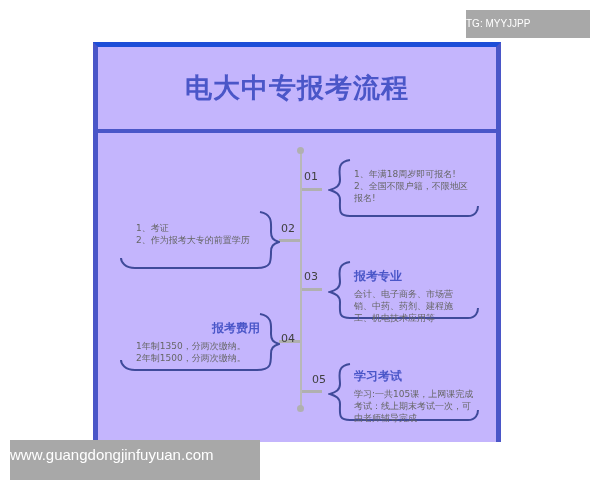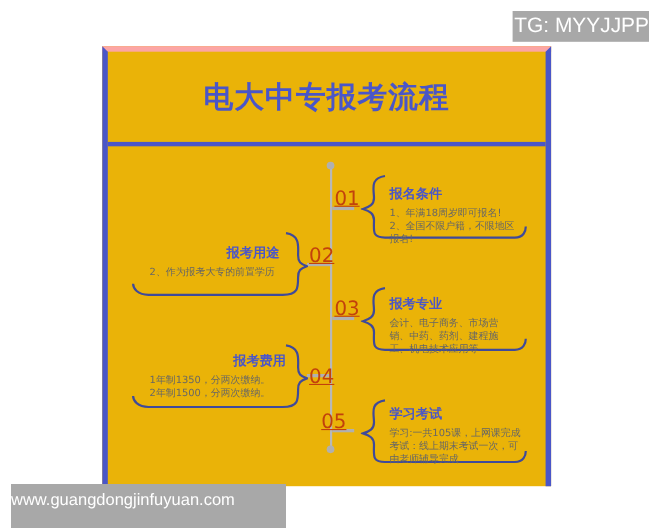--- a/index.html
+++ b/index.html
@@ -1,68 +1,67 @@
 <!DOCTYPE html>
 <html><head>
 <meta charset="utf-8">
 <style>
   html, body { margin:0; padding:0; }
   body { width:600px; height:480px; background:#ffffff; position:relative; overflow:hidden;
          font-family:"DejaVu Sans", sans-serif; }
   .frame { position:absolute; left:93px; top:42px; width:408px; height:400px;
-           border-left:5px solid #4a56c8; border-right:5px solid #4a56c8; border-top:5px solid #fca5a5;
-           box-sizing:border-box; background:#eab308;padding-left:17px; }
+           border-left:5px solid #4a56c8; border-right:5px solid #4a56c8; border-top:5px solid #1d4ed8;
+           box-sizing:border-box; background:#c4b5fd;padding-left:17px; }
   .title-box { position:absolute; left:0; top:0; width:100%; height:86px;
                border-bottom:4px solid #4a56c8; box-sizing:border-box;
                display:flex; align-items:center; justify-content:center; }
   .title { color:#4a56c8; font-size:27px; font-weight:bold; letter-spacing:1px; }
   .axis { position:absolute; left:300px; top:150px; width:2px; height:258px; background:#b8b8b8; }
   .dot { position:absolute; width:7px; height:7px; border-radius:50%; background:#b0b0b0; }
-  .num { position:absolute; font-size:18px; color:#c2410c; font-weight:normal;text-decoration:underline; }
+  .num { position:absolute; font-size:11px; color:#404040; font-weight:normal; }
   .tick { position:absolute; height:3px; background:#b0b0b0; }
   .card { position:absolute; }
   .card .h { color:#4a56c8; font-weight:bold; font-size:12px; margin-bottom:3px; }
   .card .t { color:#666; font-size:9px; line-height:12px; }
   .brace { position:absolute; }
   .wm { position:absolute; background:#a8a8a8; color:#fff; font-family:"Liberation Sans", sans-serif; }
 </style>
 </head>
 <body>
 
-<div class="wm" style="left:466px; top:10px; width:124px; height:28px; line-height:28px; text-align:right; font-size:19px;">TG: MYYJJPP</div>
+<div class="wm" style="left:466px; top:10px; width:124px; height:28px; line-height:28px; text-align:left; font-size:10px;">TG: MYYJJPP</div>
 
 <div class="frame">
   <div class="title-box">
     <div class="title">电大中专报考流程</div>
   </div>
 </div>
 
 <div class="axis"></div>
 <div class="dot" style="left:297px; top:147px;"></div>
 <div class="dot" style="left:297px; top:405px;"></div>
 
 <div class="tick" style="left:302px; top:188px; width:20px;"></div>
 <div class="num" style="left:304px; top:170px;">01</div>
 <svg class="brace" style="left:328px; top:158px;" width="155" height="62">
   <path d="M22 2 C8 4 12 14 12 22 C12 28 8 30 2 32 C8 34 12 36 12 42 C12 52 10 58 22 58 L140 58 C148 58 150 52 150 48" fill="none" stroke="#3f4a9a" stroke-width="2"></path>
 </svg>
 <div class="card" style="left:354px; top:168px; width:130px;">
-  <div class="h">报名条件</div>
   <div class="t">1、年满18周岁即可报名!</div>
   <div class="t">2、全国不限户籍，不限地区</div>
   <div class="t">报名!</div>
 </div>
 
 <div class="tick" style="left:279px; top:239px; width:21px;"></div>
 <div class="num" style="left:281px; top:222px;">02</div>
 <svg class="brace" style="left:115px; top:210px;" width="165" height="62">
   <path d="M145 2 C158 4 156 14 156 22 C156 28 158 30 164 32 C158 34 156 36 156 42 C156 52 156 58 142 58 L20 58 C10 58 6 52 6 48" fill="none" stroke="#3f4a9a" stroke-width="2"></path>
 </svg>
 <div class="card" style="left:128px; top:222px; width:140px;">
-  <div class="h" style="text-align:right; margin-right:14px;">报考用途</div>
+  <div class="t" style="margin-left:8px;">1、考证</div>
   <div class="t" style="margin-left:8px;">2、作为报考大专的前置学历</div>
 </div>
 
 <div class="tick" style="left:302px; top:288px; width:20px;"></div>
 <div class="num" style="left:304px; top:270px;">03</div>
 <svg class="brace" style="left:328px; top:260px;" width="155" height="62">
   <path d="M22 2 C8 4 12 14 12 22 C12 28 8 30 2 32 C8 34 12 36 12 42 C12 52 10 58 22 58 L140 58 C148 58 150 52 150 48" fill="none" stroke="#3f4a9a" stroke-width="2"></path>
 </svg>
 <div class="card" style="left:354px; top:268px; width:130px;">
   <div class="h">报考专业</div>
@@ -76,21 +75,21 @@
 <svg class="brace" style="left:115px; top:312px;" width="165" height="62">
   <path d="M145 2 C158 4 156 14 156 22 C156 28 158 30 164 32 C158 34 156 36 156 42 C156 52 156 58 142 58 L20 58 C10 58 6 52 6 48" fill="none" stroke="#3f4a9a" stroke-width="2"></path>
 </svg>
 <div class="card" style="left:130px; top:320px; width:138px;">
   <div class="h" style="text-align:right; margin-right:8px;">报考费用</div>
   <div class="t" style="margin-left:6px;">1年制1350，分两次缴纳。</div>
   <div class="t" style="margin-left:6px;">2年制1500，分两次缴纳。</div>
 </div>
 
 <div class="tick" style="left:302px; top:390px; width:20px;"></div>
-<div class="num" style="left:292px; top:373px;">05</div>
+<div class="num" style="left:312px; top:373px;">05</div>
 <svg class="brace" style="left:328px; top:362px;" width="155" height="62">
   <path d="M22 2 C8 4 12 14 12 22 C12 28 8 30 2 32 C8 34 12 36 12 42 C12 52 10 58 22 58 L140 58 C148 58 150 52 150 48" fill="none" stroke="#3f4a9a" stroke-width="2"></path>
 </svg>
 <div class="card" style="left:354px; top:368px; width:130px;">
   <div class="h">学习考试</div>
   <div class="t">学习:一共105课，上网课完成</div>
   <div class="t">考试：线上期末考试一次，可</div>
   <div class="t">由老师辅导完成</div>
 </div>
 

